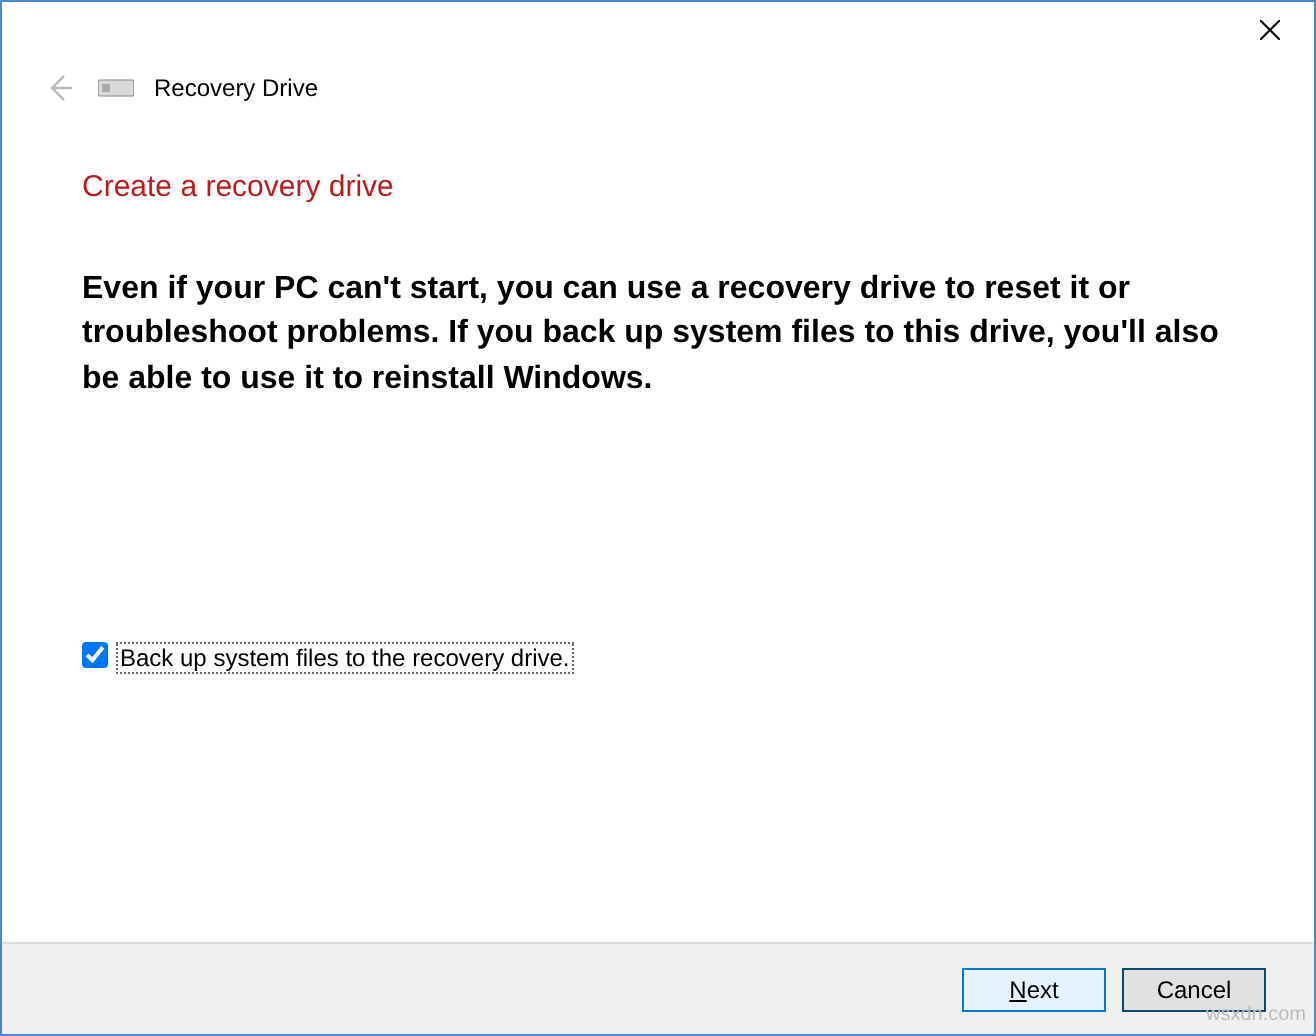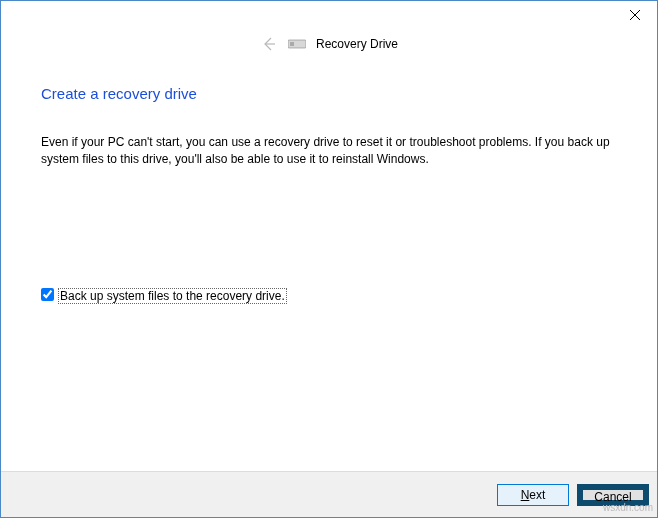--- a/index.html
+++ b/index.html
@@ -41,21 +41,20 @@
     }
     .close-btn svg {
       width: 10px;
       height: 10px;
     }
     .header-row {
       display: flex;
       align-items: center;
       padding: 6px 20px 2px 20px;
       gap: 10px;
-      justify-content: center;
     }
     .back-arrow {
       width: 18px;
       height: 18px;
       display: flex;
       align-items: center;
       justify-content: center;
       color: #b0b0b0;
       cursor: pointer;
     }
@@ -66,30 +65,31 @@
     }
     .wizard-title {
       font-size: 12px;
       color: #000;
     }
     .content {
       flex: 1;
       padding: 30px 40px 10px 40px;
     }
     .heading {
-      color: #1d4ed8;
+      color: #b91c1c;
       font-size: 15px;
       font-weight: 400;
       margin-bottom: 32px;
     }
     .description {
       color: #000;
-      font-size: 12px;
+      font-size: 16px;
       line-height: 1.4;
       margin-bottom: 120px;
+      font-weight: bold;
     }
     .checkbox-row {
       display: flex;
       align-items: flex-start;
       gap: 4px;
     }
     .checkbox-row input[type="checkbox"] {
       width: 13px;
       height: 13px;
       cursor: pointer;
@@ -100,29 +100,29 @@
       padding: 0 1px;
       cursor: pointer;
     }
     .footer {
       height: 46px;
       background: #f0f0f0;
       border-top: 1px solid #dcdcdc;
       display: flex;
       justify-content: flex-end;
       align-items: center;
-      padding: 0 8px;
+      padding: 0 24px;
       gap: 8px;
     }
     .btn {
       min-width: 72px;
       height: 22px;
       font-size: 12px;
       background: #e1e1e1;
-      border: 6px solid #0c4a6e;
+      border: 1px solid #0c4a6e;
       cursor: pointer;
       padding: 0 10px;
       font-family: inherit;
     }
     .btn.primary {
       border: 1px solid #0078d7;
       background: #e5f1fb;
     }
     .btn u {
       text-decoration: underline;

